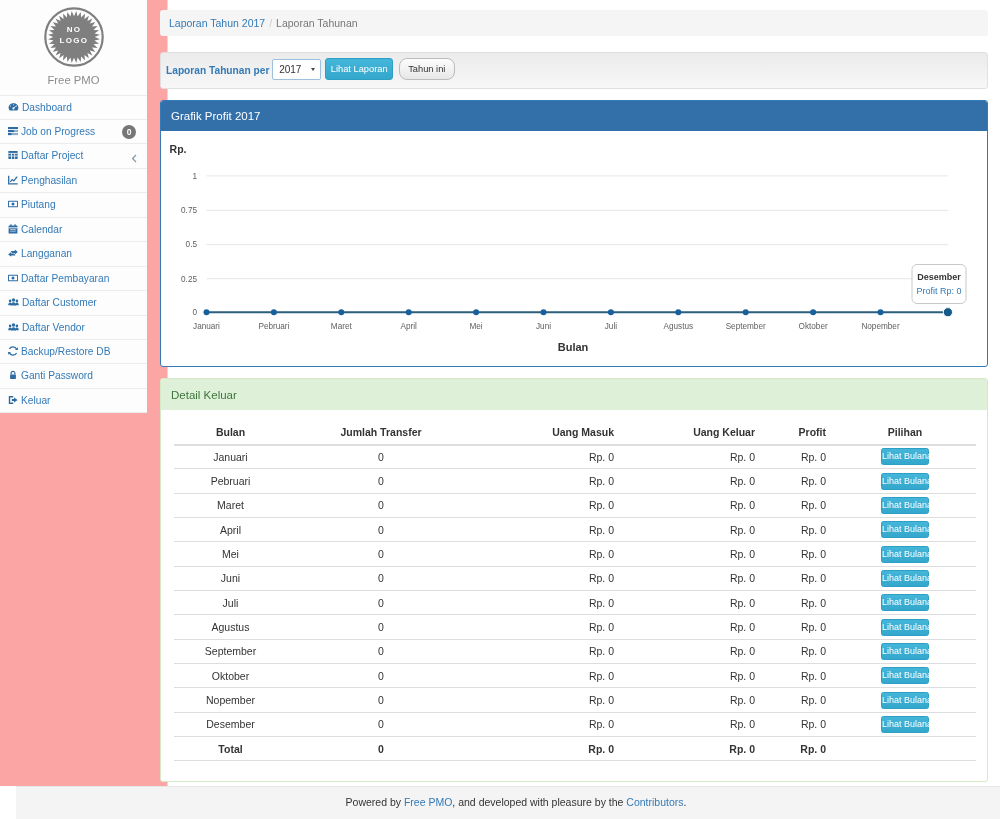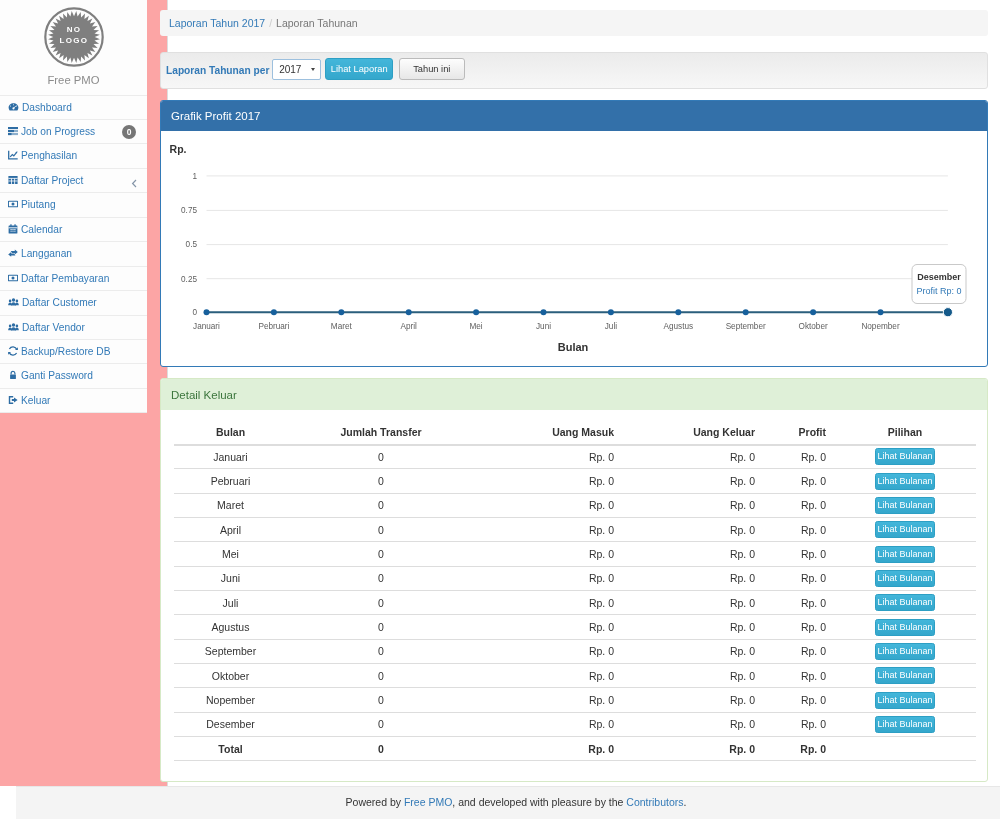--- a/index.html
+++ b/index.html
@@ -18,33 +18,33 @@
 .chev { position:absolute; right:7px; top:8px; }
 #crumb { position:absolute; left:160px; top:9.5px; width:828px; height:26.5px; background:#f5f5f5; border-radius:3px; line-height:26.5px; padding-left:9px; color:#777; }
 #crumb .sep { color:#ccc; padding:0 4px; }
 #well { position:absolute; left:160px; top:51.7px; width:828px; height:37px; background:linear-gradient(#ebebeb,#f7f7f7); border:1px solid #e0e0e0; border-radius:3px; }
 #well .lbl { position:absolute; left:5px; top:0; line-height:35px; font-weight:bold; color:#337ab7; font-size:10.2px; }
 #sel { position:absolute; left:111.4px; top:6px; width:48.6px; height:21.8px; background:#fff; border:1px solid #9dc0de; border-radius:2px; }
 #sel .v { position:absolute; left:5.8px; top:0; line-height:20.5px; color:#333; font-size:10px; }
 #sel .car { position:absolute; right:4.5px; top:8.5px; width:0; height:0; border-left:2.8px solid transparent; border-right:2.8px solid transparent; border-top:3.5px solid #444; }
 .btninfo { position:absolute; background:linear-gradient(#43b6da,#34a7cc); border:1px solid #2d9fc4; border-radius:3px; color:#fff; text-align:center; font-size:9.3px; }
 #btn1 { left:164px; top:5.5px; width:68.4px; height:22px; line-height:20px; }
-#btn2 { position:absolute; left:237.8px; top:5.5px; width:66px; height:22px; background:linear-gradient(#fdfdfd,#e7e7e7); border:1px solid #bbb; border-radius:3px; color:#333; text-align:center; line-height:20px; font-size:9.3px; }
+#btn2 { position:absolute; left:237.8px; top:5.5px; width:56px; height:22px; background:linear-gradient(#fdfdfd,#e7e7e7); border:1px solid #bbb; border-radius:8px; color:#333; text-align:center; line-height:20px; font-size:9.3px; }
 #chart { display:block; margin-top:-0.5px; }
 #chartpanel { position:absolute; left:160px; top:100px; width:828px; height:266.5px; background:#fff; border:1px solid #337ab7; border-radius:3px; }
 #chartpanel .hd { height:30px; background:#3370a9; border-radius:2px 2px 0 0; color:#fff; line-height:31px; padding-left:10px; font-size:11.5px; }
 #tablepanel { position:absolute; left:160px; top:378px; width:828px; height:404px; background:#fff; border:1px solid #d6e9c6; border-radius:3px; }
 #tablepanel .hd { height:31px; background:#dff0d8; border-radius:2px 2px 0 0; color:#3c763d; line-height:32px; padding-left:10px; font-size:11.5px; }
 #tbl { position:absolute; left:13px; top:41.5px; width:802px; border-collapse:collapse; font-size:10.5px; color:#333; line-height:12px; }
 #tbl th { font-weight:bold; border-bottom:2px solid #ddd; padding:0 8px; height:24px; }
 #tbl td { border-top:1px solid #ddd; padding:0 8px; height:24.35px; }
 #tbl .btnxs { vertical-align:middle; }
 #tbl tr.last td { border-bottom:1px solid #ddd; font-weight:bold; }
 #tbl .c { text-align:center; } #tbl .r { text-align:right; }
-.btnxs { display:inline-block; width:60px; height:17px; background:linear-gradient(#43b6da,#34a7cc); border:1px solid #2d9fc4; border-radius:2.5px; color:#fff; text-align:center; font-size:9px; line-height:15px; white-space:nowrap; }
+.btnxs { display:inline-block; width:48px; height:17px; background:linear-gradient(#43b6da,#34a7cc); border:1px solid #2d9fc4; border-radius:2.5px; color:#fff; text-align:center; font-size:9px; line-height:15px; white-space:nowrap; }
 #footer { position:absolute; left:16px; top:786px; width:1000px; height:33px; background:#f4f4f4; border-top:1px solid #e7e7e7; text-align:center; line-height:31px; color:#333; }
 </style>
 </head>
 <body>
 <div id="sidebar">
   <div id="logoblock">
     <svg width="60" height="60" viewBox="0 0 60 60">
       <circle cx="30" cy="30" r="28.7" fill="none" stroke="#7f7f7f" stroke-width="2.2"></circle>
       <polygon fill="#7f7f7f" points="50.8,30.0 55.9,32.3 50.5,33.6 55.1,36.7 49.5,37.1 53.6,41.0 48.0,40.4 51.3,44.9 45.9,43.4 48.4,48.4 43.4,45.9 44.9,51.3 40.4,48.0 41.0,53.6 37.1,49.5 36.7,55.1 33.6,50.5 32.3,55.9 30.0,50.8 27.7,55.9 26.4,50.5 23.3,55.1 22.9,49.5 19.0,53.6 19.6,48.0 15.1,51.3 16.6,45.9 11.6,48.4 14.1,43.4 8.7,44.9 12.0,40.4 6.4,41.0 10.5,37.1 4.9,36.7 9.5,33.6 4.1,32.3 9.2,30.0 4.1,27.7 9.5,26.4 4.9,23.3 10.5,22.9 6.4,19.0 12.0,19.6 8.7,15.1 14.1,16.6 11.6,11.6 16.6,14.1 15.1,8.7 19.6,12.0 19.0,6.4 22.9,10.5 23.3,4.9 26.4,9.5 27.7,4.1 30.0,9.2 32.3,4.1 33.6,9.5 36.7,4.9 37.1,10.5 41.0,6.4 40.4,12.0 44.9,8.7 43.4,14.1 48.4,11.6 45.9,16.6 51.3,15.1 48.0,19.6 53.6,19.0 49.5,22.9 55.1,23.3 50.5,26.4 55.9,27.7"></polygon>
       <text x="30" y="24.8" text-anchor="middle" font-size="8" font-weight="bold" letter-spacing="1.3" fill="#fff" font-family="Liberation Sans, sans-serif">NO</text>
@@ -67,34 +67,34 @@
         <a href="#"><svg width="10" height="10" viewBox="0 0 10 10" fill="#2e6da4">
             <rect x="0" y="1" width="10" height="2.1"></rect>
             <rect x="0" y="4" width="10" height="2.1" fill-opacity=".55"></rect>
             <rect x="0" y="4" width="6" height="2.1"></rect>
             <rect x="0" y="7" width="10" height="2.1" fill-opacity=".55"></rect>
             <rect x="0" y="7" width="3.5" height="2.1"></rect>
           </svg>Job on Progress</a>
         <span class="badge0">0</span>
       </li>
     <li>
-        <a href="#"><svg width="10" height="10" viewBox="0 0 10 10" fill="none" stroke="#2e6da4">
-            <path d="M.7.8v8h9" stroke-width="1.3"></path>
-            <path d="M2.2 6.8L4.3 4.6 5.8 5.8 8.8 2.2" stroke-width="1.2"></path>
-            <path d="M9.5 1.2L8.9 3.4 7.4 2.2z" fill="#2e6da4" stroke="none"></path>
-          </svg>Penghasilan</a>
-      </li>
-    <li>
         <a href="#"><svg width="10" height="10" viewBox="0 0 10 10" fill="#2e6da4">
             <path d="M.4 1h9.2v8H.4z"></path>
             <path d="M.4 3.4h9.2M.4 6h9.2M3.5 3.4v5.6M6.6 3.4v5.6" stroke="#fff" stroke-width=".8"></path>
           </svg>Daftar Project</a>
         <span class="chev"><svg width="6" height="9" viewBox="0 0 6 9">
             <path d="M5 1L1.6 4.5L5 8" stroke="#8595a8" stroke-width="1.2" fill="none"></path>
           </svg></span>
+      </li>
+    <li>
+        <a href="#"><svg width="10" height="10" viewBox="0 0 10 10" fill="none" stroke="#2e6da4">
+            <path d="M.7.8v8h9" stroke-width="1.3"></path>
+            <path d="M2.2 6.8L4.3 4.6 5.8 5.8 8.8 2.2" stroke-width="1.2"></path>
+            <path d="M9.5 1.2L8.9 3.4 7.4 2.2z" fill="#2e6da4" stroke="none"></path>
+          </svg>Penghasilan</a>
       </li>
     <li>
         <a href="#"><svg width="10" height="10" viewBox="0 0 10 10">
             <rect x=".4" y="2.2" width="9.2" height="5.6" rx=".6" fill="none" stroke="#2e6da4" stroke-width="1.1"></rect>
             <circle cx="5" cy="5" r="1.5" fill="#2e6da4"></circle>
           </svg>Piutang</a>
       </li>
     <li>
         <a href="#"><svg width="10" height="10" viewBox="0 0 10 10" fill="#2e6da4">
             <rect x=".6" y="1.6" width="8.8" height="7.8" rx=".5"></rect>

